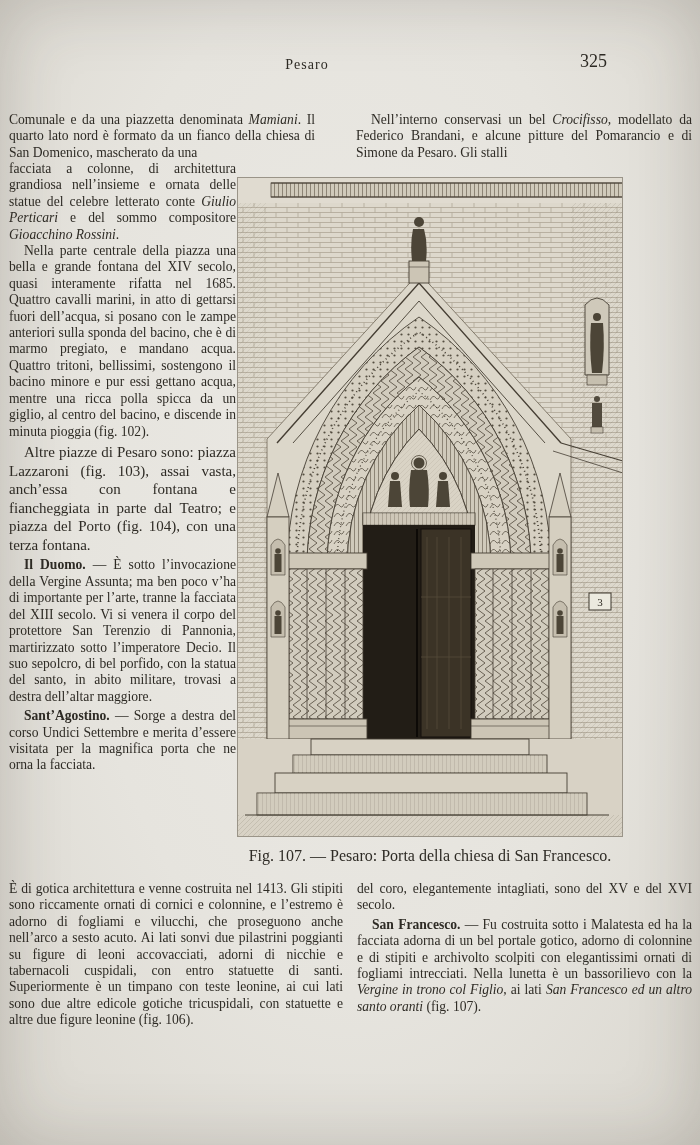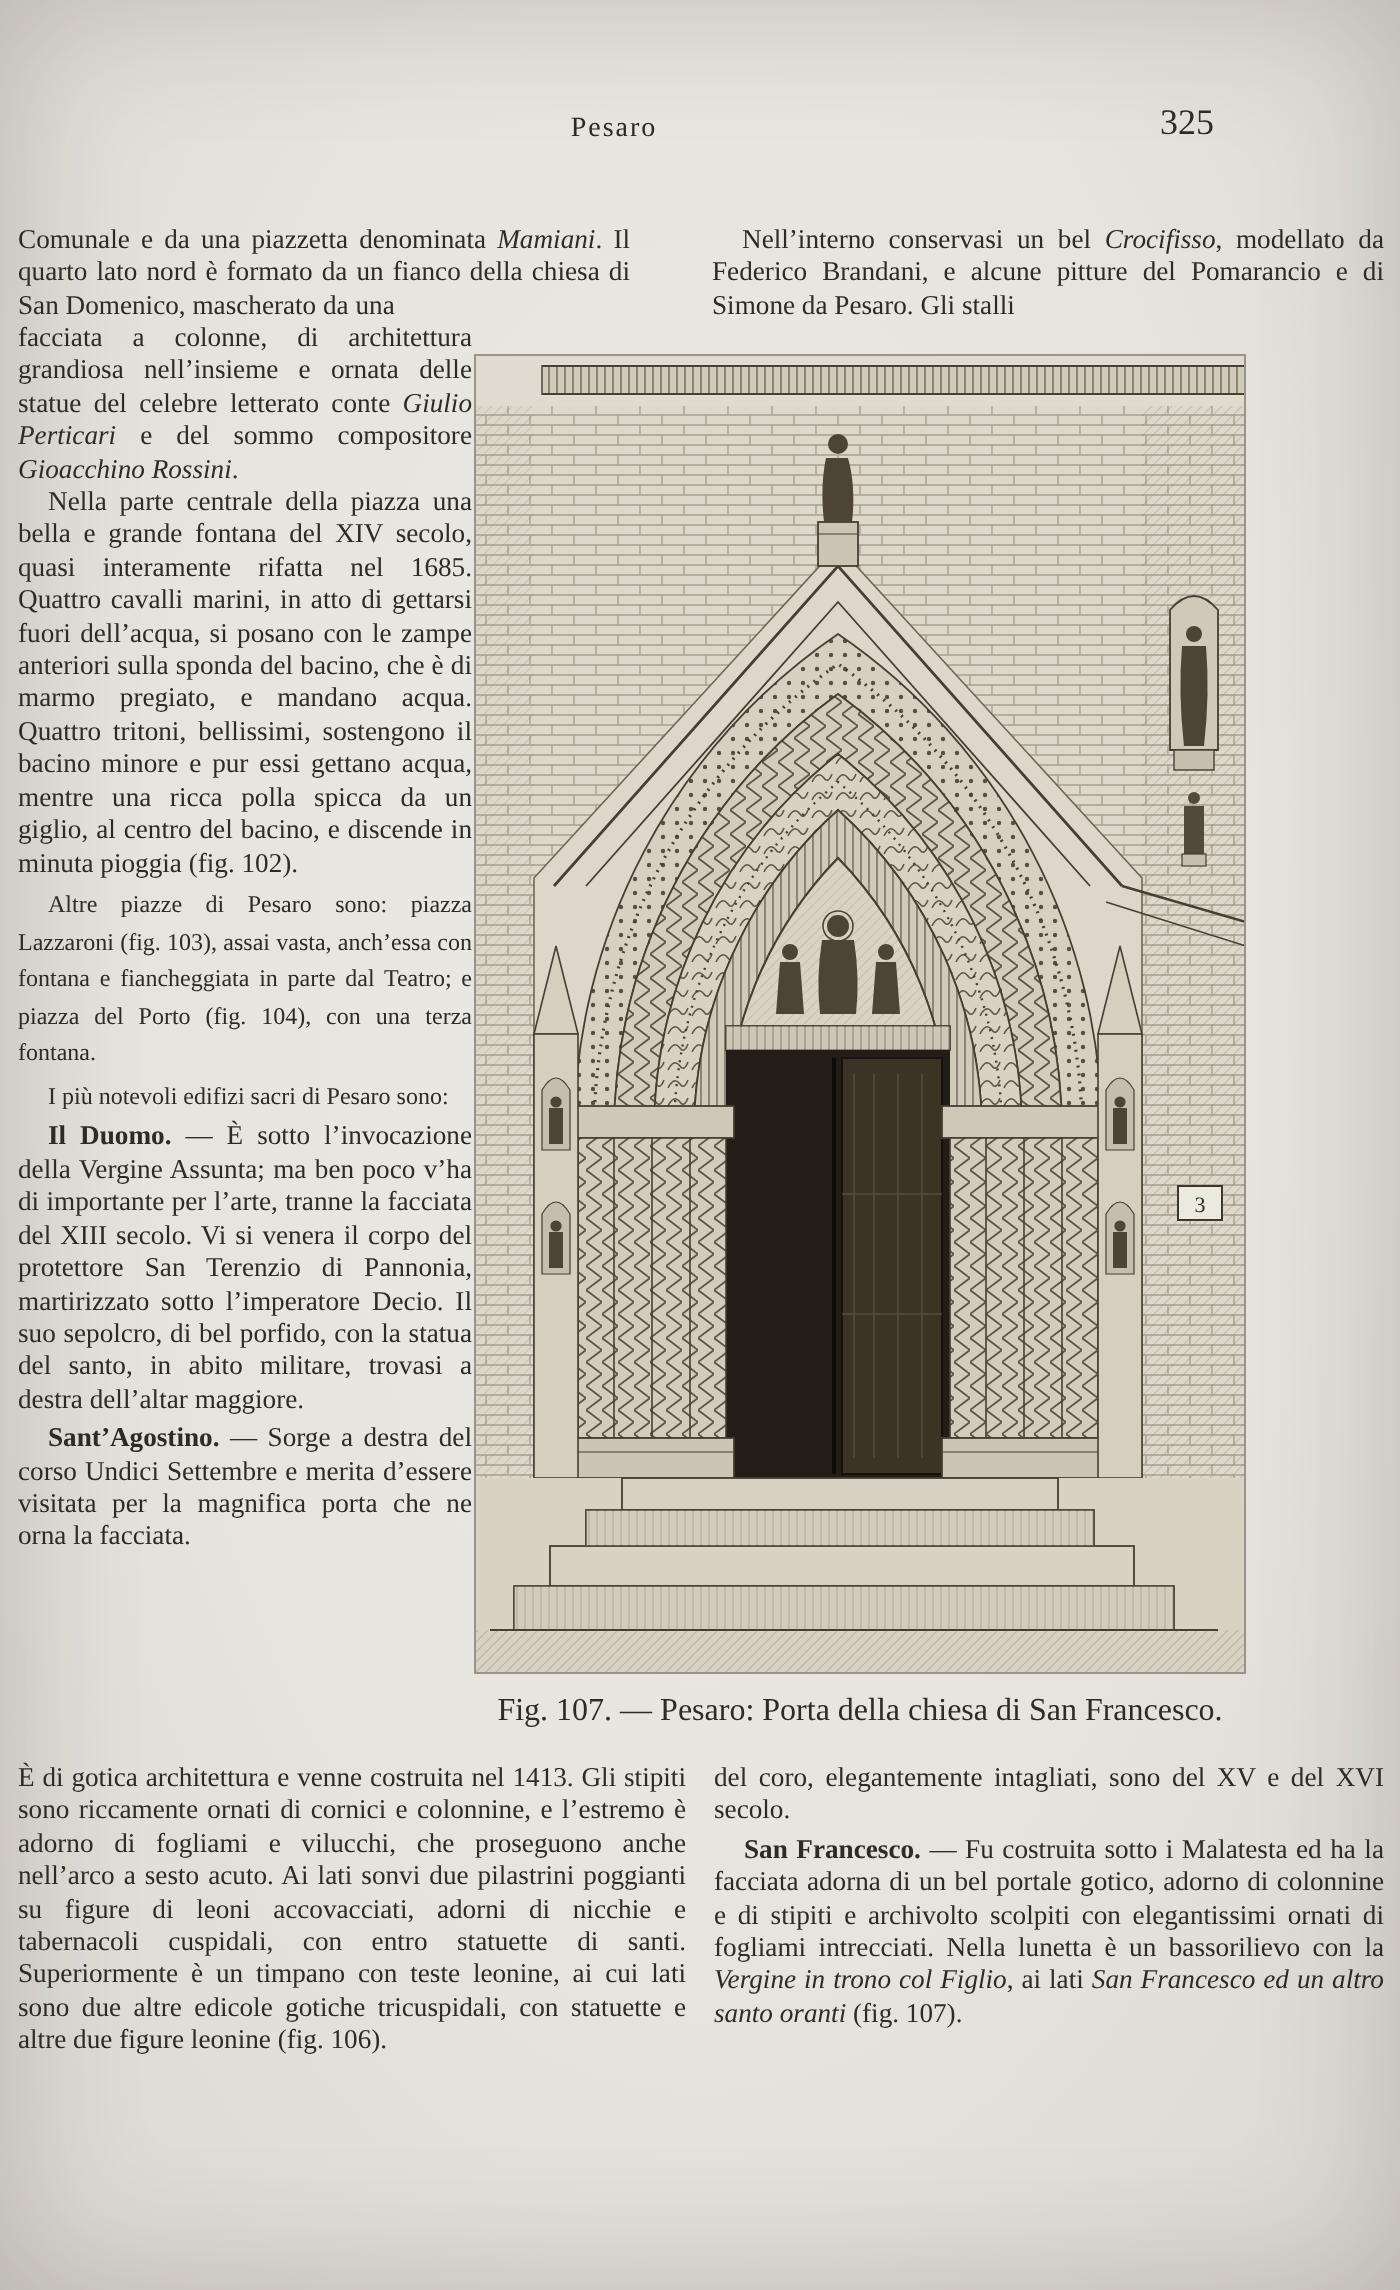--- a/index.html
+++ b/index.html
@@ -8,21 +8,21 @@
     background:radial-gradient(ellipse at 50% 42%, #ebe9e4 0%, #e6e4de 55%, #dad7cf 100%);
     font-family:"Liberation Serif","DejaVu Serif",serif;
     color:#2e2b25;
   }
   .page::after{content:"";position:absolute;inset:0;box-shadow:inset 0 0 70px rgba(62,56,44,.22);pointer-events:none;}
   .running-head{position:absolute;top:57px;left:0;width:614px;text-align:center;font-size:14px;letter-spacing:1px;}
   .page-number{position:absolute;top:51px;left:580px;font-size:18px;}
   .para{margin:0;text-align:justify;font-size:13.6px;line-height:16.4px;}
   .ind{text-indent:15px;}
   .sp{margin-top:3px;}
-  .big{font-size:12px;line-height:18.6px;}
+  .big{font-size:15px;line-height:18.6px;}
   .seg-i{font-style:italic;}
   .seg-b{font-weight:bold;}
   .p1w{position:absolute;left:9px;top:112px;width:306px;}
   .left-col{position:absolute;left:9px;top:161px;width:227px;}
   .rc-top{position:absolute;left:356px;top:112px;width:336px;font-family:Liberation Serif, serif;}
   .figure-box{position:absolute;left:237px;top:177px;width:386px;height:660px;margin:0;background:#e0dbd0;}
   .caption{position:absolute;left:237px;top:847px;width:386px;text-align:center;font-size:16px;}
   .bl-col{position:absolute;left:9px;top:881px;width:334px;}
   .br-col{position:absolute;left:357px;top:881px;width:335px;font-family:Liberation Serif, serif;}
 </style>
@@ -33,21 +33,20 @@
 
   <div class="running-head">Pesaro</div>
   <div class="page-number">325</div>
 
   <p class="para p1w"><span>Comunale e da una piazzetta denominata </span><span class="seg-i">Mamiani</span><span>. Il quarto lato nord è formato da un fianco della chiesa di San Domenico, mascherato da una</span></p>
 
   <div class="left-col">
     <p class="para"><span>facciata a colonne, di architettura grandiosa nell’insieme e ornata delle statue del celebre letterato conte </span><span class="seg-i">Giulio Perticari</span><span> e del sommo compositore </span><span class="seg-i">Gioacchino Rossini</span><span>.</span></p>
     <p class="para ind"><span>Nella parte centrale della piazza una bella e grande fontana del XIV secolo, quasi interamente rifatta nel 1685. Quattro cavalli marini, in atto di gettarsi fuori dell’acqua, si posano con le zampe anteriori sulla sponda del bacino, che è di marmo pregiato, e mandano acqua. Quattro tritoni, bellissimi, sostengono il bacino minore e pur essi gettano acqua, mentre una ricca polla spicca da un giglio, al centro del bacino, e discende in minuta pioggia (fig. 102).</span></p>
     <p class="para ind big sp"><span>Altre piazze di Pesaro sono: piazza Lazzaroni (fig. 103), assai vasta, anch’essa con fontana e fiancheggiata in parte dal Teatro; e piazza del Porto (fig. 104), con una terza fontana.</span></p>
-    <p class="para ind big sp"><span>I più notevoli edifizi sacri di Pesaro sono:</span></p>
     <p class="para ind sp"><span class="seg-b">Il Duomo.</span><span> — È sotto l’invocazione della Vergine Assunta; ma ben poco v’ha di importante per l’arte, tranne la facciata del XIII secolo. Vi si venera il corpo del protettore San Terenzio di Pannonia, martirizzato sotto l’imperatore Decio. Il suo sepolcro, di bel porfido, con la statua del santo, in abito militare, trovasi a destra dell’altar maggiore.</span></p>
     <p class="para ind sp"><span class="seg-b">Sant’Agostino.</span><span> — Sorge a destra del corso Undici Settembre e merita d’essere visitata per la magnifica porta che ne orna la facciata.</span></p>
   </div>
 
   <div class="rc-top">
     <p class="para ind"><span>Nell’interno conservasi un bel </span><span class="seg-i">Crocifisso</span><span>, modellato da Federico Brandani, e alcune pitture del Pomarancio e di Simone da Pesaro. Gli stalli</span></p>
   </div>
 
   <figure class="figure-box">
     <svg width="386" height="660" viewBox="0 0 386 660" role="img" aria-label="Engraved view of the Gothic portal of the church of San Francesco in Pesaro, with pointed archivolts, flanking statues and a flight of steps.">

